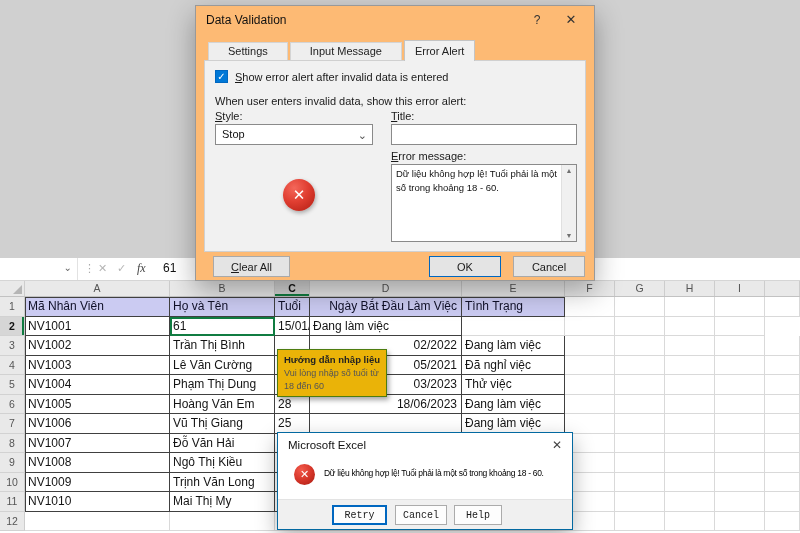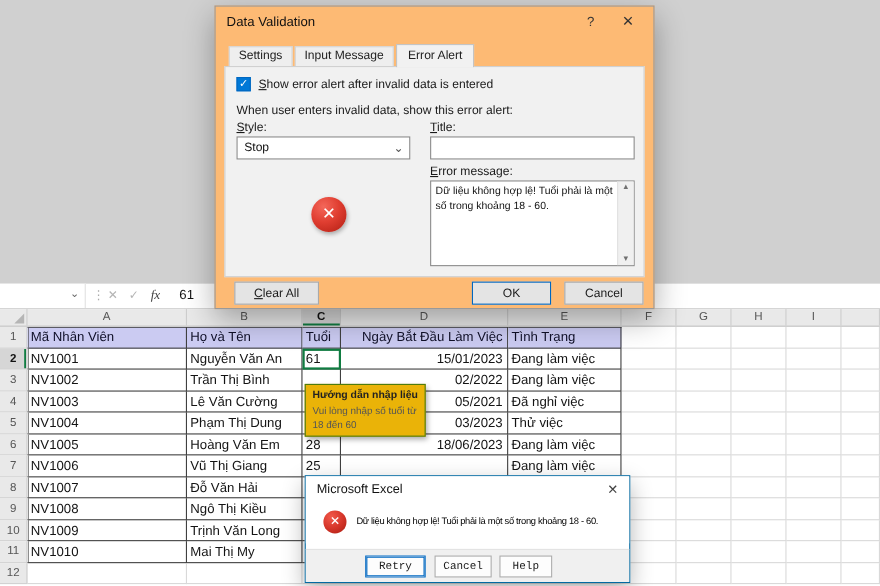--- a/index.html
+++ b/index.html
@@ -43,21 +43,21 @@
   .tt-title{font-size:9.5px;font-weight:bold;white-space:nowrap;color:#222}
   .tt-body{font-size:9px;color:#555;margin-top:2px;max-width:96px;line-height:1.4}
 
   
   .dv-dialog{position:absolute;left:195px;top:5px;width:400px;height:276px;background:#fdba74;border:1px solid #999;box-shadow:0 10px 26px rgba(0,0,0,.32);z-index:30}
   .dv-titlebar{position:absolute;left:0;top:0;width:100%;height:28px}
   .dv-title{position:absolute;left:10px;top:7px;font-size:12px;color:#111}
   .dv-help{position:absolute;right:44px;top:7px;width:26px;text-align:center;color:#333;font-size:12px;cursor:default}
   .dv-close{position:absolute;right:8px;top:6px;width:30px;text-align:center;color:#333;font-size:13px;cursor:default}
   .dv-tabs{position:absolute;left:12px;top:33px;display:flex;align-items:flex-end;height:21px;z-index:2}
-  .dv-tab{background:#eee;border:1px solid #d4d4d4;border-bottom:none;font-size:11px;padding:2px 8px 3px;margin-right:2px;color:#222;white-space:nowrap}
+  .dv-tab{background:#eee;border:1px solid #d4d4d4;border-bottom:none;font-size:11px;padding:2px 19px 3px;margin-right:2px;color:#222;white-space:nowrap}
   .dv-tab.active{padding:4px 10px 4px;background:#f1f1f1;margin-bottom:-1px;border-color:#c4c4c4}
   .dv-page{position:absolute;left:8px;right:8px;top:54px;height:192px;border:1px solid #d0d0d0;background:#f1f1f1}
   .dv-checkrow{position:absolute;left:10px;top:9px;height:14px}
   .checkbox{position:absolute;left:0;top:0;width:13px;height:13px;background:#0078d7;border:1px solid #0067c0;color:#fff;font-size:10px;line-height:12px;text-align:center}
   .cb-label{position:absolute;left:20px;top:1px;font-size:11px;white-space:nowrap;color:#1a1a1a}
   .dv-prompt{position:absolute;left:10px;top:34px;font-size:11px;color:#1a1a1a;white-space:nowrap}
   .lbl{font-size:11px;color:#1a1a1a;white-space:nowrap}
   .lbl-style{position:absolute;left:10px;top:49px}
   .lbl-title{position:absolute;left:186px;top:49px}
   .lbl-msg{position:absolute;left:186px;top:89px}
@@ -133,21 +133,20 @@
         <div class="cell hdr">Tình Trạng</div>
         <div class="cell"></div>
         <div class="cell"></div>
         <div class="cell"></div>
         <div class="cell"></div>
         <div class="cell"></div>
       </div>
       <div class="grid-row gridcols">
         <div class="cell rn sel">2</div>
         <div class="cell tbl bl">NV1001</div>
-        <div class="cell tbl">Nguyễn Văn An</div>
         <div class="cell tbl active-cell">61</div>
         <div class="cell tbl right">15/01/2023</div>
         <div class="cell tbl">Đang làm việc</div>
         <div class="cell"></div>
         <div class="cell"></div>
         <div class="cell"></div>
         <div class="cell"></div>
         <div class="cell"></div>
       </div>
       <div class="grid-row gridcols">

